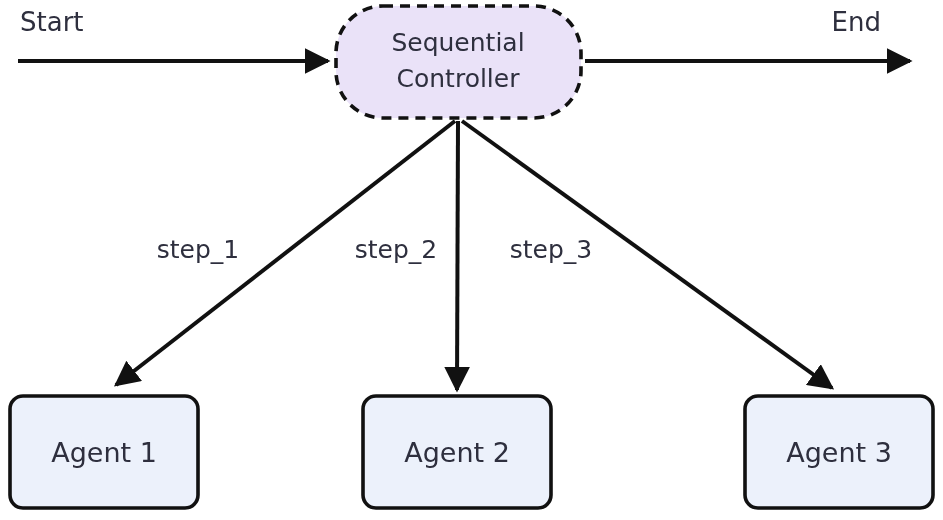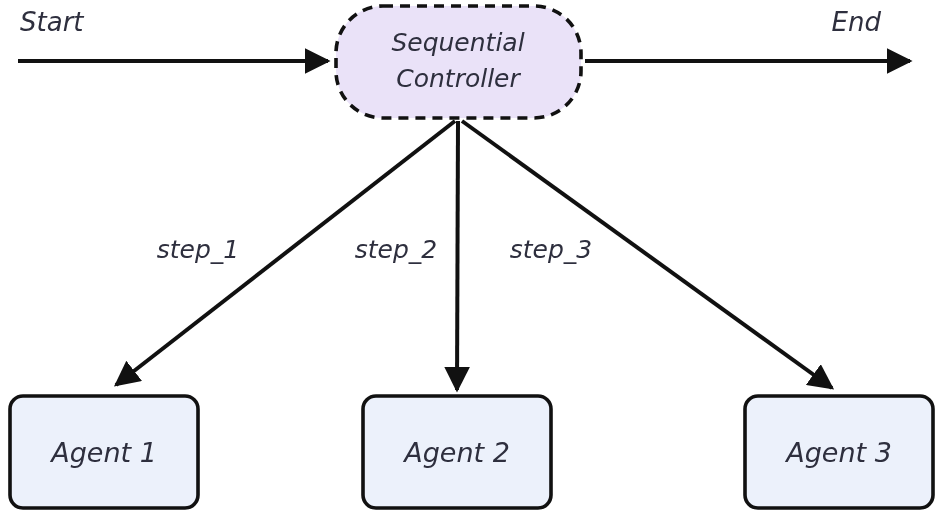--- a/index.html
+++ b/index.html
@@ -6,21 +6,20 @@
     margin: 0;
     padding: 0;
     background: #ffffff;
   }
   .canvas {
     position: relative;
     width: 943px;
     height: 520px;
     background: #ffffff;
     overflow: hidden;
-    font-style: italic;
   }
   svg text {
     font-family: "DejaVu Sans", "Liberation Sans", sans-serif;
   }
   .node-label {
     font-size: 25px;
   }
   .agent-label {
     font-size: 27px;
   }

